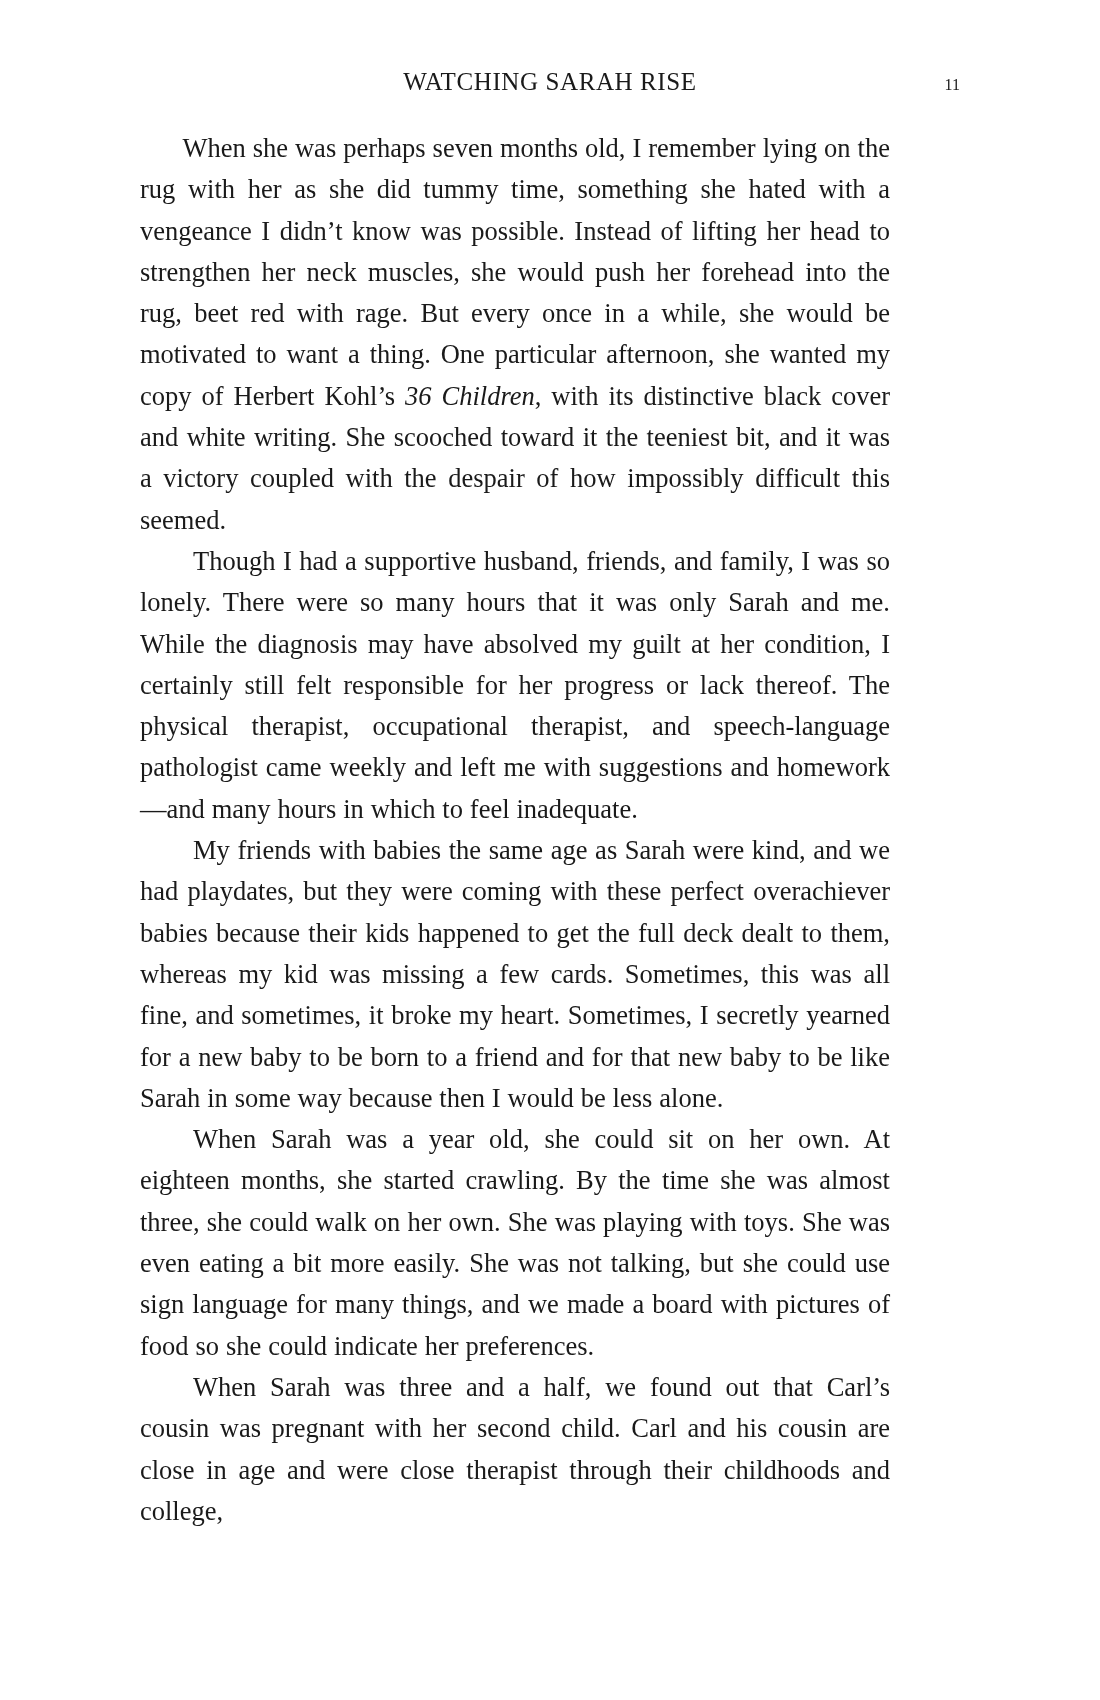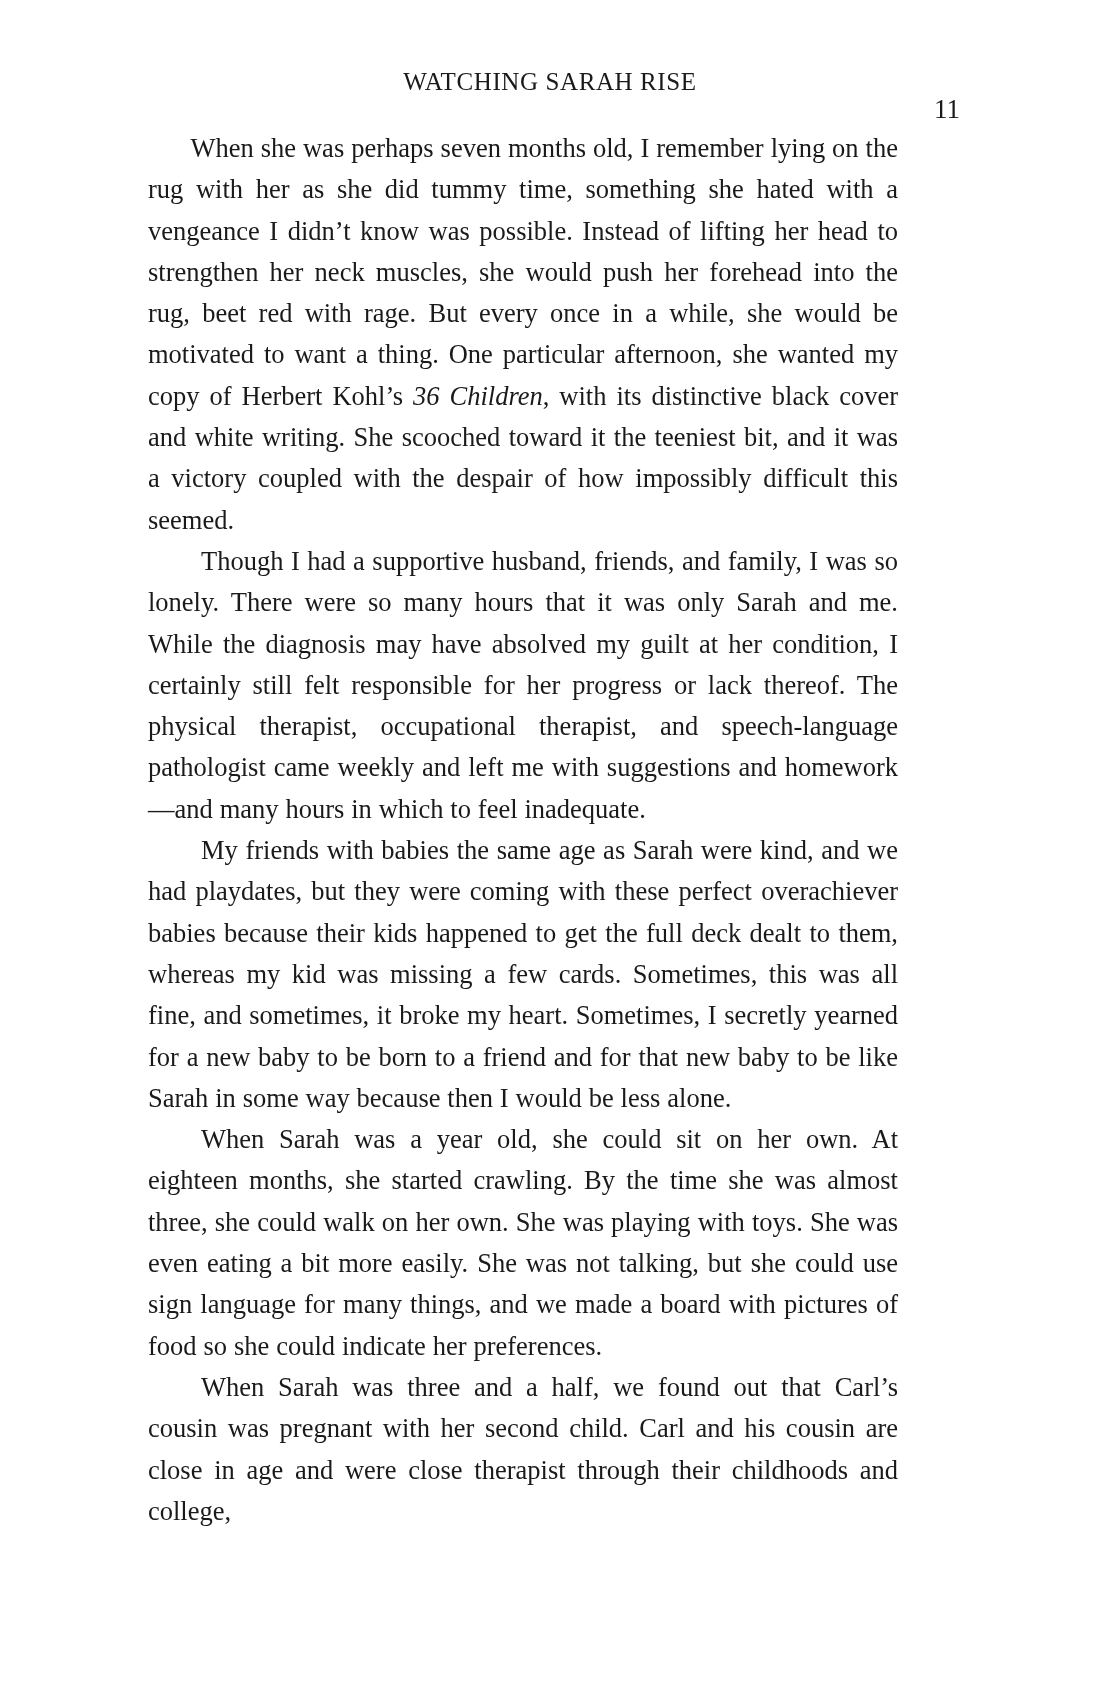--- a/index.html
+++ b/index.html
@@ -34,28 +34,27 @@
     letter-spacing: 0.6px;
     color: #1a1a1a;
     white-space: nowrap;
     font-variant: normal;
     text-transform: uppercase;
   }
   .folio {
     position: absolute;
     right: 0;
     top: 0;
-    font-size: 27px;
+    font-size: 16px;
     color: #1a1a1a;
     line-height: 34px;
-    margin-top: 24px;
   }
   .textblock {
     position: absolute;
-    left: 148px;
+    left: 140px;
     top: 128px;
     width: 750px;
   }
   p.body-par {
     margin: 0;
     font-size: 26.5px;
     line-height: 41.3px;
     text-align: justify;
     text-justify: inter-word;
     text-indent: 2.0em;

